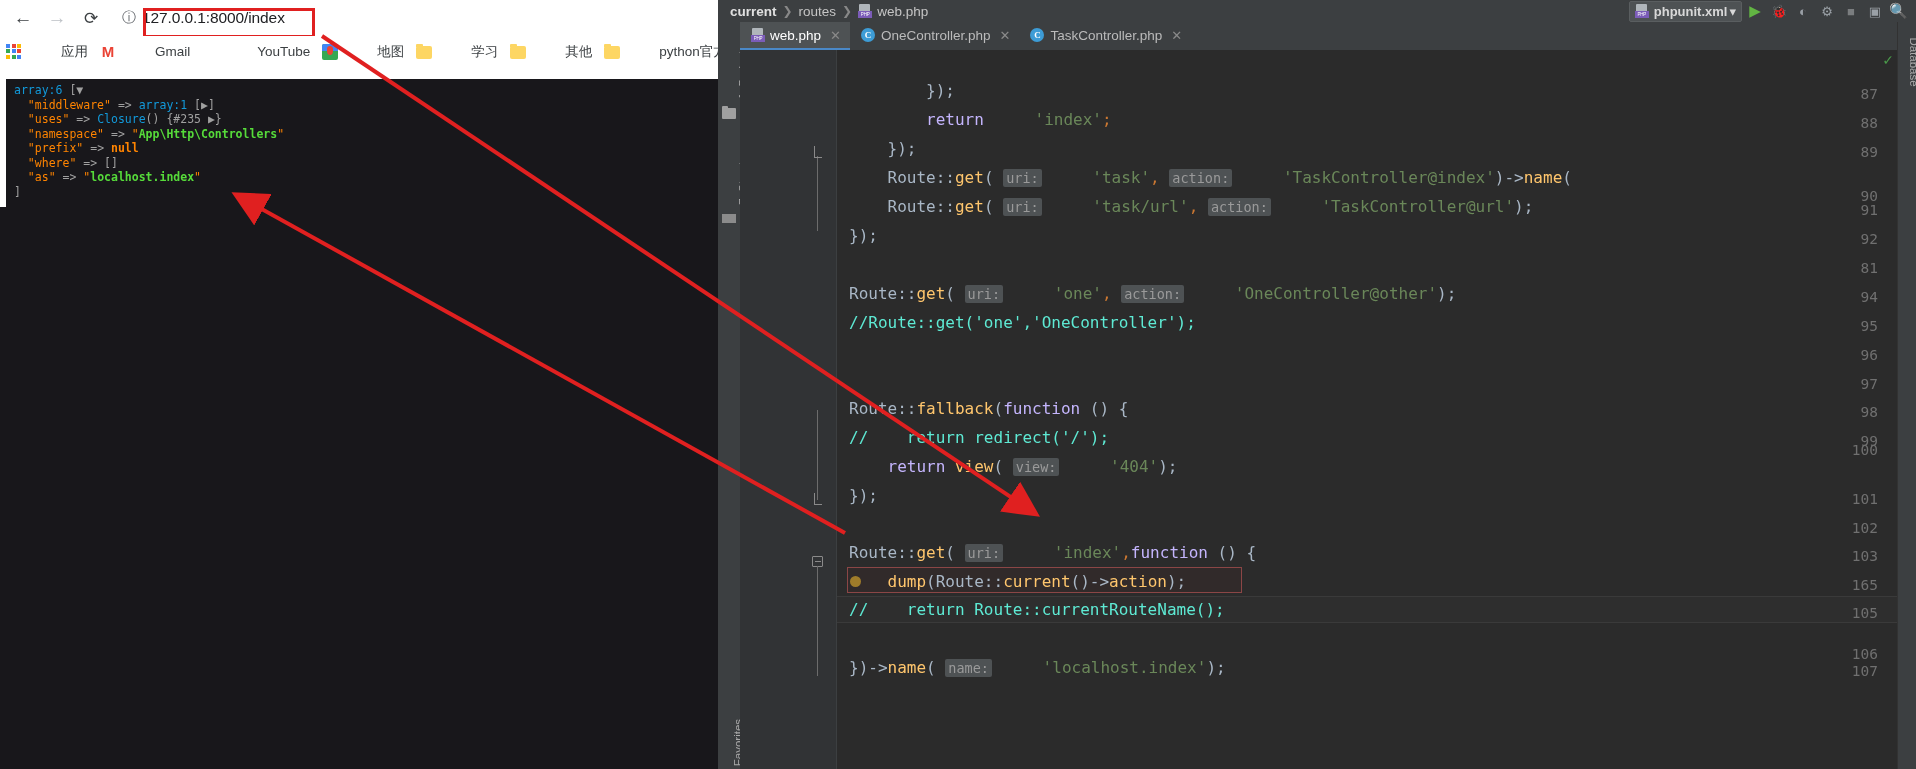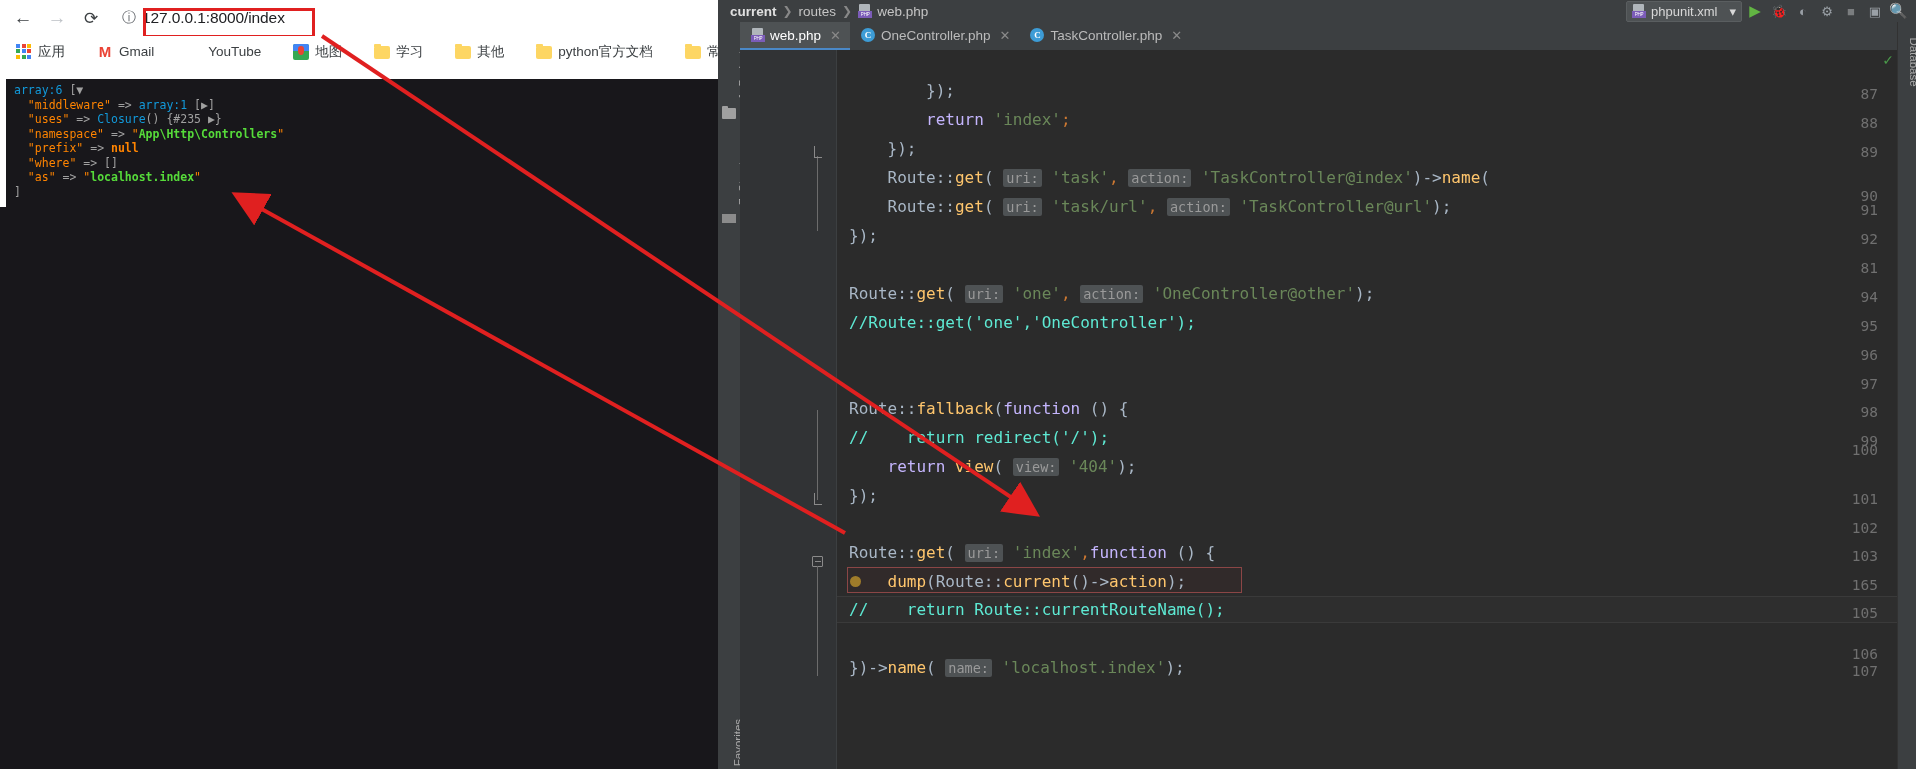--- a/index.html
+++ b/index.html
@@ -65,23 +65,24 @@
   }
 
   #bookmark-bar {
     position: absolute; left: 0; top: 36px; width: 718px; height: 31px;
     background: #ffffff;
     display: flex; align-items: center;
     border-bottom: 1px solid #e8eaed;
   }
   .bm {
     display: flex; align-items: center;
-    height: 24px; padding: 0 16px;
+    height: 24px; padding: 0 6px;
     font-size: 13.5px; color: #3c4043;
     white-space: nowrap;
+    gap: 33px;
   }
   .bm .bm-label { margin-left: 6px; }
   .bm-icon { width: 16px; height: 16px; display: inline-block; position: relative; flex: 0 0 16px;}
 
   
   .ic-apps { display: grid; grid-template-columns: repeat(3,4px); grid-template-rows: repeat(3,4px); gap: 1.5px; }
   .ic-apps i { width: 4px; height: 4px; display:block; }
   .ic-apps i:nth-child(1){background:#4285f4}
   .ic-apps i:nth-child(2){background:#ea4335}
   .ic-apps i:nth-child(3){background:#fbbc05}
@@ -164,21 +165,21 @@
   #toolbar-right {
     position: absolute; right: 6px; top: 0; height: 22px;
     display: flex; align-items: center; gap: 2px;
   }
   #runconfig {
     display: flex; align-items: center;
     height: 19px; padding: 0 5px;
     background: #4e5254; border: 1px solid #5a5e60; border-radius: 2px;
     font-size: 13px; color: #d8d8d8;
   }
-  #runconfig .cfg-name { margin-right: 12px; }
+  #runconfig .cfg-name { margin-right: 2px; font-weight: bold; }
   .tb-ic {
     width: 22px; height: 20px;
     display: flex; align-items: center; justify-content: center;
     font-size: 13px; color: #aeb3b5;
   }
 
   #ide-tabs {
     position: absolute; left: 22px; top: 22px; width: 1176px; height: 28px;
     background: #3c3f41;
     display: flex; align-items: stretch;
@@ -254,21 +255,21 @@
 
   #code {
     position: absolute; left: 97px; top: 0; width: 1079px; height: 719px;
     font-family: "DejaVu Sans Mono","Liberation Mono",monospace;
     font-size: 16px;
     white-space: pre;
     overflow: hidden;
   }
   .cl { position: absolute; left: 12px; height: 29px; line-height: 29px; }
   .k-kw   { color: #c4b5fd; }
-  .k-str  { color: #6a8759; }
+  .k-str  { color: #6a8759; margin-left: 41px; }
   .k-fn   { color: #ffc66d; }
   .k-plain{ color: #a9b7c6; }
   .k-cmt  { color: #5eead4; }
   .k-semi { color: #cc7832; }
   .hint {
     background: #4e5254; color: #9a9a9a;
     border-radius: 2px; padding: 1px 3px; font-size: 13.5px;
   }
   #line-highlight-104 {
     position: absolute; left: 107px; top: 517px;

